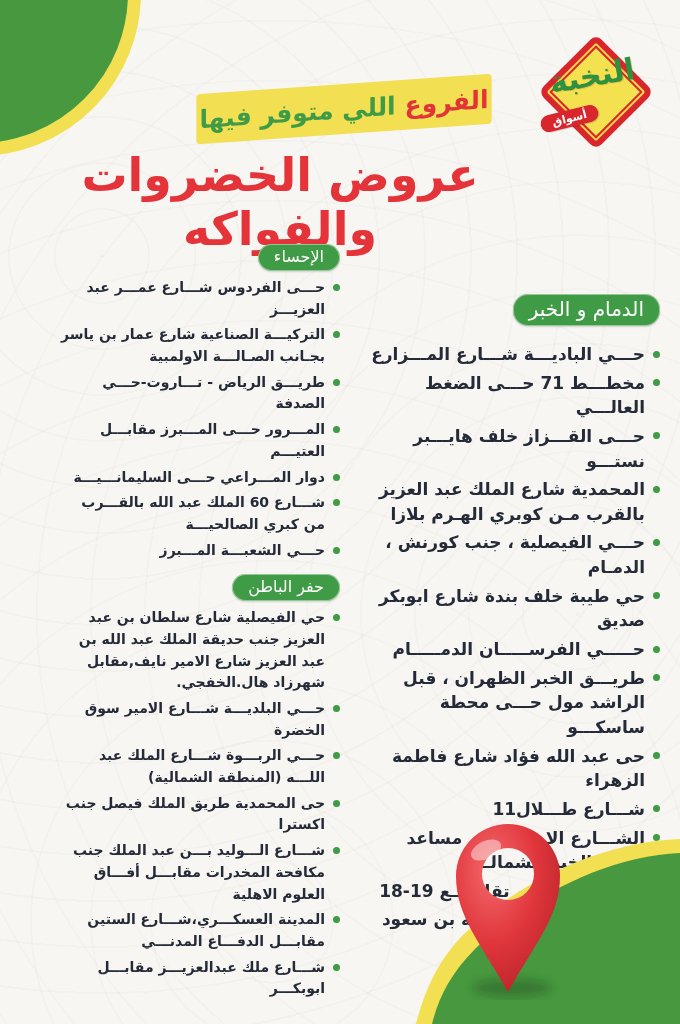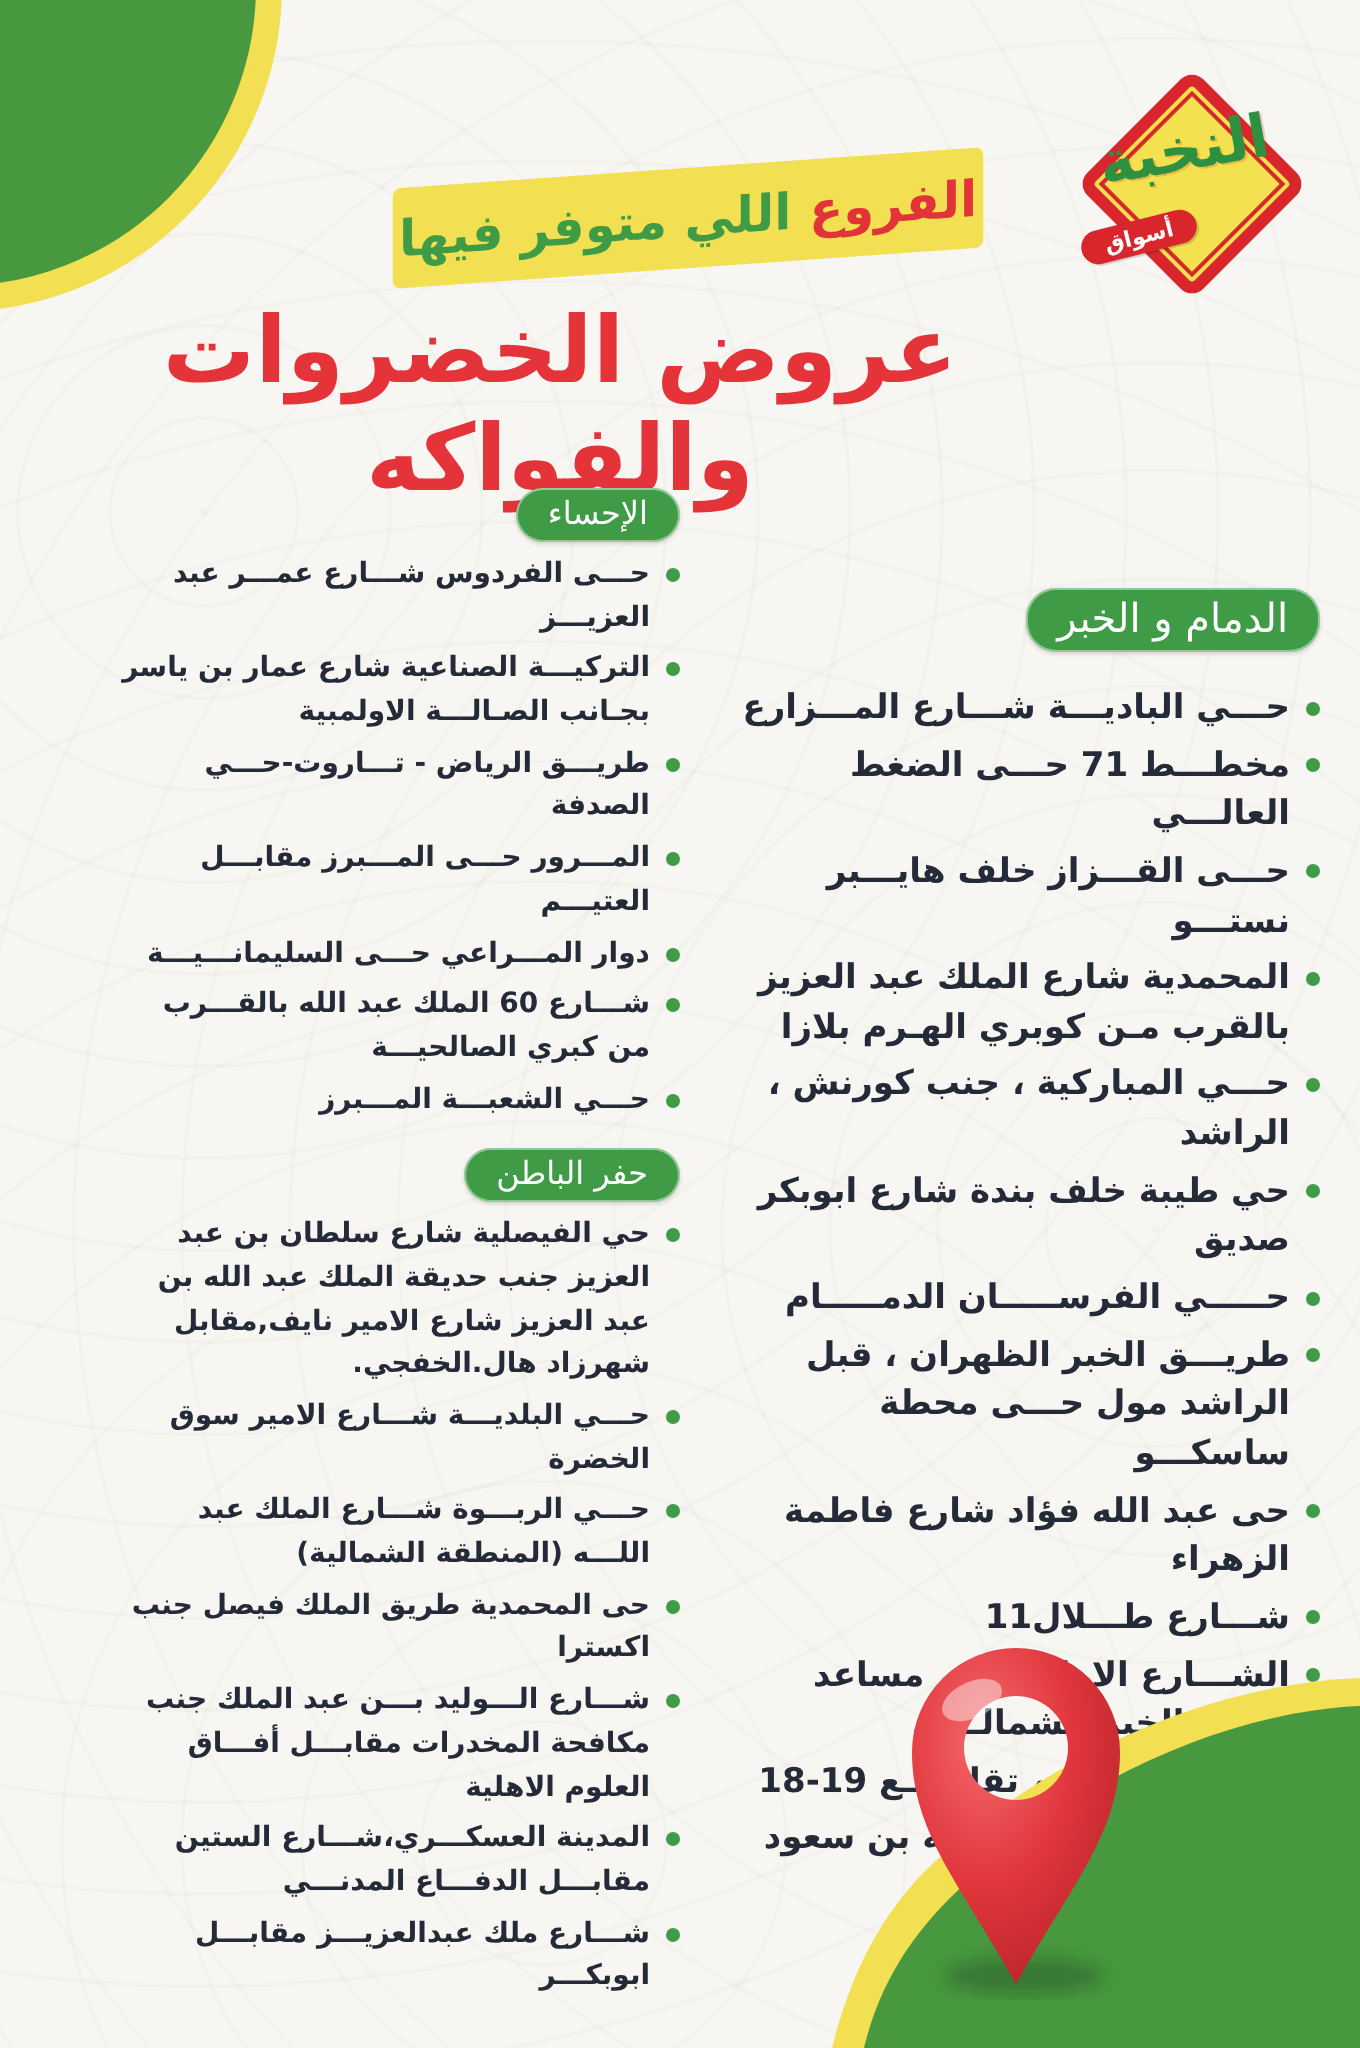--- a/index.html
+++ b/index.html
@@ -100,21 +100,21 @@
 
   <section class="col col-right">
     <div class="pill-row">
       <span class="pill">الدمام و الخبر</span>
     </div>
     <ul>
         <li>حـــي الباديـــة شـــارع المـــزارع</li>
         <li>مخطـــط 71 حـــى الضغط العالـــي</li>
         <li>حـــى القـــزاز خلف هايـــبر نستـــو</li>
         <li>المحمدية شارع الملك عبد العزيز بالقرب مـن كوبري الهـرم بلازا</li>
-        <li>حـــي المباركية ، جنب كورنش ، الراشد</li>
+        <li>حـــي الفيصلية ، جنب كورنش ، الدمـام</li>
         <li>حي طيبة خلف بندة شارع ابوبكر صديق</li>
         <li>حـــــي الفرســـــان الدمـــــام</li>
         <li>طريـــق الخبر الظهران ، قبل الراشد مول حـــى محطة ساسكـــو</li>
         <li>حى عبد الله فؤاد شارع فاطمة الزهراء</li>
         <li>شـــارع طـــلال11</li>
         <li>الشـــارع الاول الامير مساعد حـــى الخبر الشمالـــي</li>
         <li>شـــارع ينبـــع ، تقاطـــع 19-18</li>
         <li>شـــارع الملك عبد الله بن سعود مقابل سوق السمك</li>
       </ul>
   </section>

